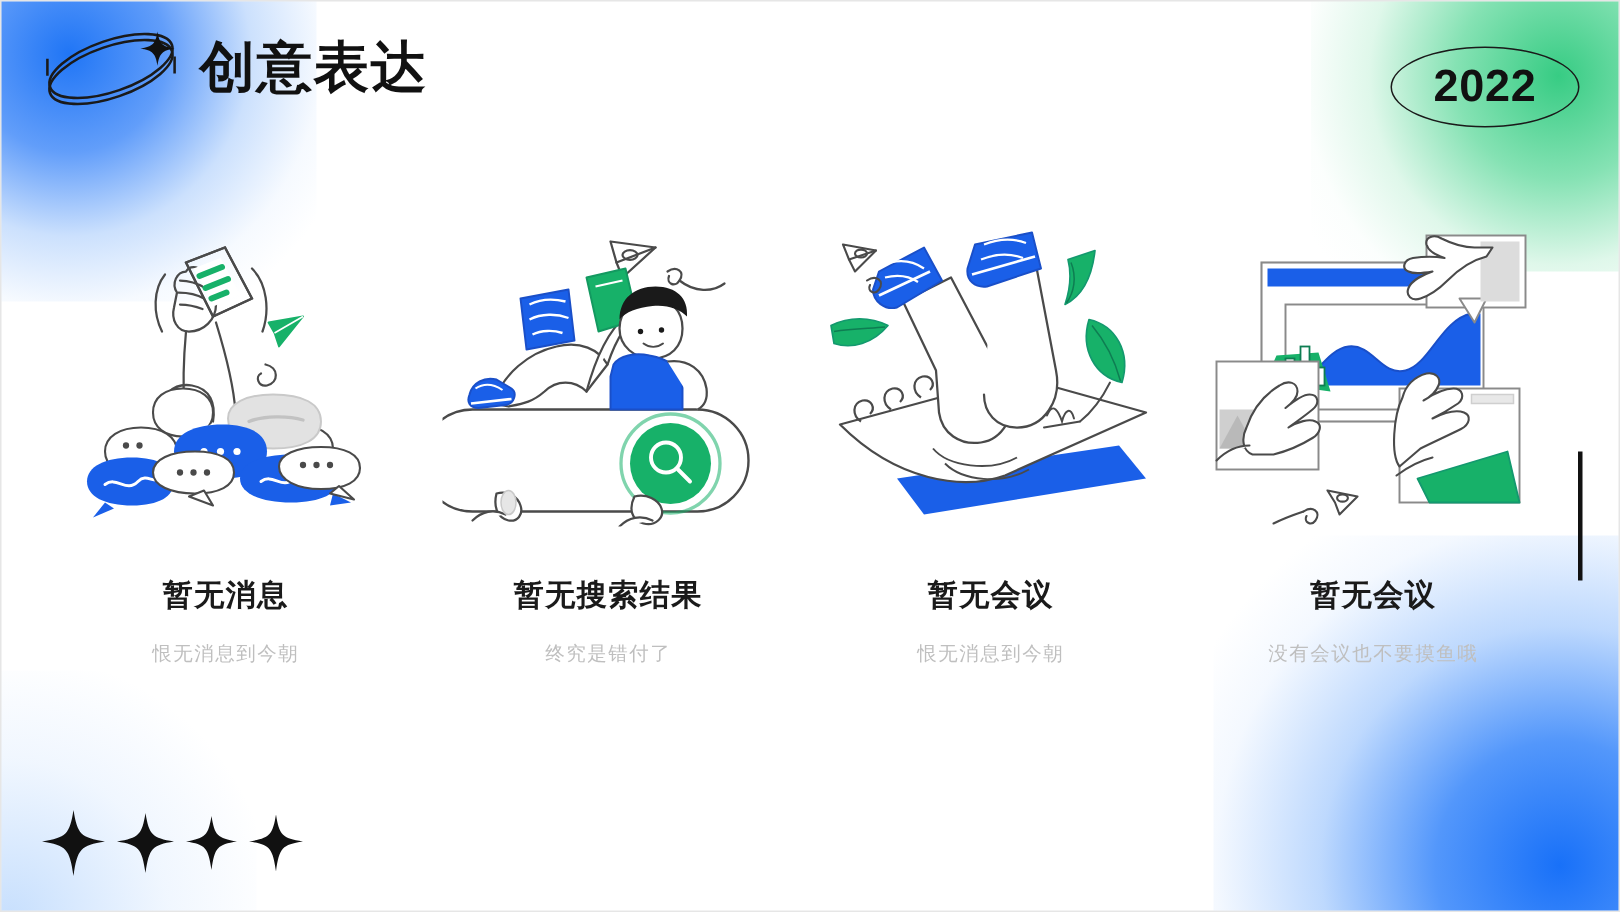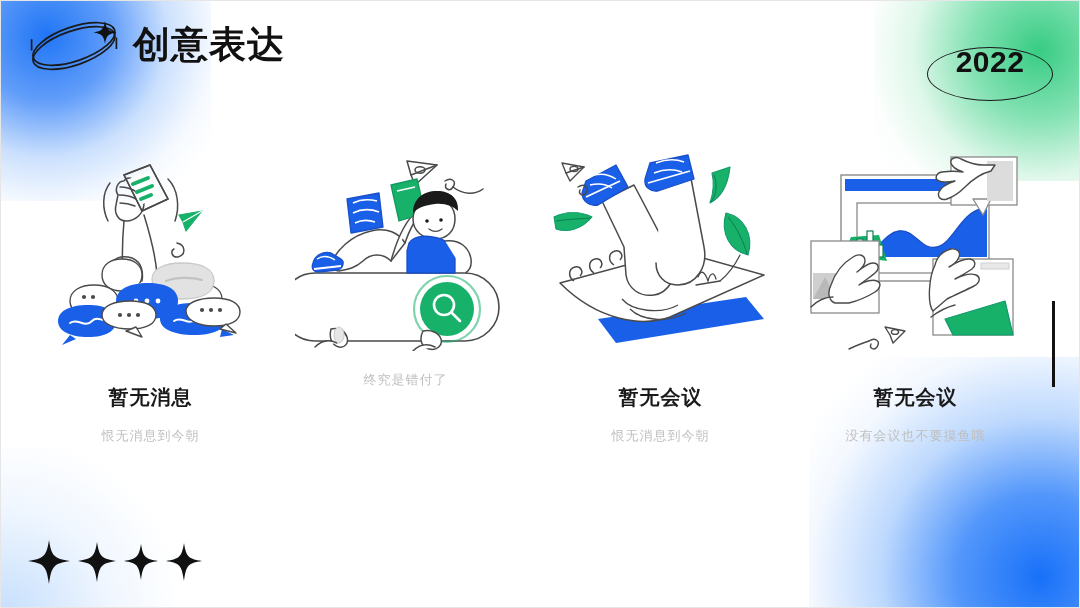--- a/index.html
+++ b/index.html
@@ -37,22 +37,22 @@
 
   
   .header{position:absolute;left:0;top:0;width:1080px;height:96px;}
   .brand{position:absolute;left:24px;top:12px;display:flex;align-items:center;gap:8px;}
   .brand-mark{width:100px;height:62px;display:block;}
   .brand-title{
     font-size:37px;font-weight:bold;color:#111;letter-spacing:1px;
     line-height:1;white-space:nowrap;
   }
   .year-badge{
-    position:absolute;right:28px;top:46px;
-    width:126px;height:54px;display:flex;align-items:flex-start;justify-content:center;
+    position:absolute;right:28px;top:30px;
+    width:126px;height:54px;display:flex;align-items:center;justify-content:center;
   }
   .year-badge .ring{position:absolute;inset:0;border:1.6px solid #1a1a1a;border-radius:50%;}
   .year-text{
     position:relative;font-size:30px;font-weight:bold;color:#111;
     letter-spacing:.5px;line-height:1;
   }
 
   
   .cards{
     position:absolute;left:0;top:150px;width:1080px;
@@ -255,20 +255,21 @@
         </g>
 
         <g fill="#fff" stroke="#4a4a4a" stroke-width="1.5" stroke-linejoin="round" stroke-linecap="round">
           <path d="M36 178 C34 186 36 194 44 196 C50 197 54 192 52 186 C50 180 44 176 36 178 Z"></path>
           <path d="M20 196 C26 190 34 188 42 192"></path>
           <path d="M128 180 C124 188 126 196 134 198 C142 200 148 194 146 188 C144 182 136 178 128 180 Z"></path>
           <path d="M118 200 C124 194 132 192 140 196"></path>
         </g>
         <ellipse cx="44" cy="184" rx="5" ry="8" fill="#e6e6e6" stroke="#c9c9c9" stroke-width="1"></ellipse>
       </svg>
+      <div class="card-title">暂无搜索结果</div>
       <div class="card-sub">终究是错付了</div>
     </div>
 
     <div class="card">
       <svg class="art" viewBox="0 0 222 200">
 
         <path d="M48 168 L196 146 L214 168 L66 192 Z" fill="#1a5fe8"></path>
 
         <path d="M10 132 L128 100 L214 124 L120 166 C92 176 48 170 10 132 Z" fill="#fff" stroke="#4a4a4a" stroke-width="1.5" stroke-linejoin="round"></path>
 

